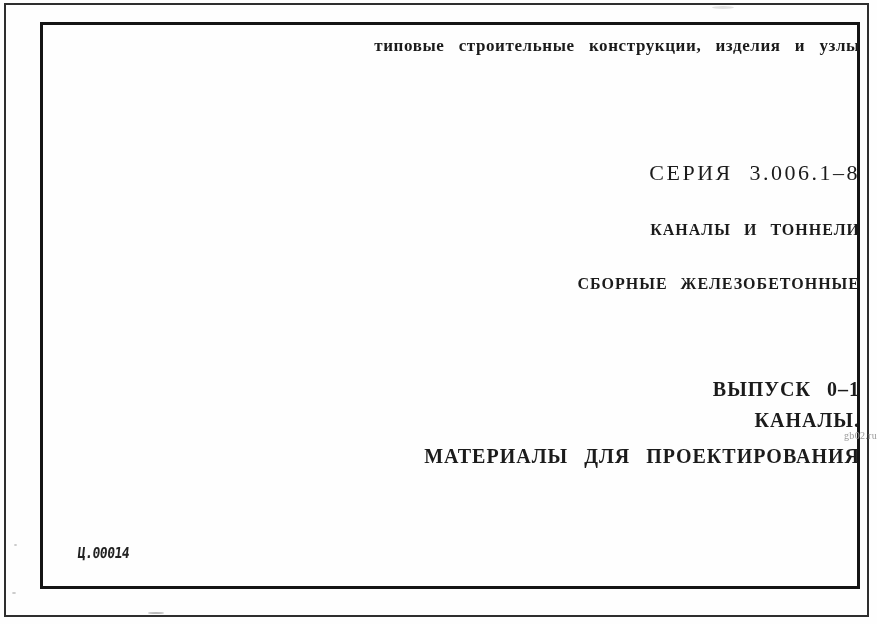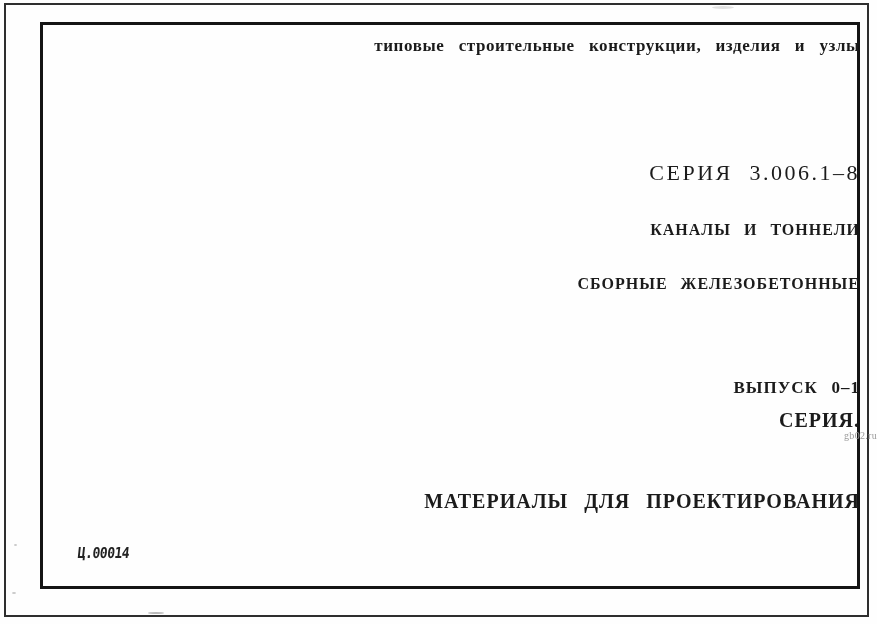--- a/index.html
+++ b/index.html
@@ -61,38 +61,37 @@
     font-size: 16px;
     font-weight: bold;
     letter-spacing: 1px;
     word-spacing: 0.5em;
   }
   .title-1 { top: 199px; }
   .title-2 { top: 232px; margin-top: 21px; }
   .title-3 { top: 265px; }
   .issue-line {
     top: 356px;
-    font-size: 17px;
+    font-size: 20px;
     font-weight: bold;
     letter-spacing: 1px;
     word-spacing: 0.5em;
   }
   .subtitle-1 {
     top: 387px;
     font-size: 20px;
     font-weight: bold;
     letter-spacing: 1px;
   }
   .subtitle-2 {
     top: 423px;
     font-size: 20px;
     font-weight: bold;
     letter-spacing: 1px;
     word-spacing: 0.5em;
-    margin-top: 45px;
   }
   .inventory-mark {
     position: absolute;
     left: 77px; top: 546px;
     font-family: "DejaVu Sans Mono", monospace;
     font-size: 13px;
     font-weight: bold;
     color: #222;
     letter-spacing: -0.5px;
     transform: skewX(-6deg) scaleY(1.15);
@@ -129,21 +128,21 @@
   <div class="content">
     <div class="line header-line">типовые строительные конструкции, изделия и узлы</div>
 
     <div class="line series-line">СЕРИЯ 3.006.1–8</div>
 
     <div class="line title-line title-1">КАНАЛЫ И ТОННЕЛИ</div>
     <div class="line title-line title-2">СБОРНЫЕ ЖЕЛЕЗОБЕТОННЫЕ</div>
 
     <div class="line issue-line">ВЫПУСК 0–1</div>
 
-    <div class="line subtitle-1">СЕРИЯ.</div>
+    <div class="line subtitle-1">КАНАЛЫ.</div>
     <div class="line subtitle-2">МАТЕРИАЛЫ ДЛЯ ПРОЕКТИРОВАНИЯ</div>
   </div>
 
   <div class="inventory-mark">Ц.00014</div>
 
   <div class="watermark">gb02.ru</div>
 
   <div class="speck speck-1"></div>
   <div class="speck speck-2"></div>
   <div class="speck speck-3"></div>

